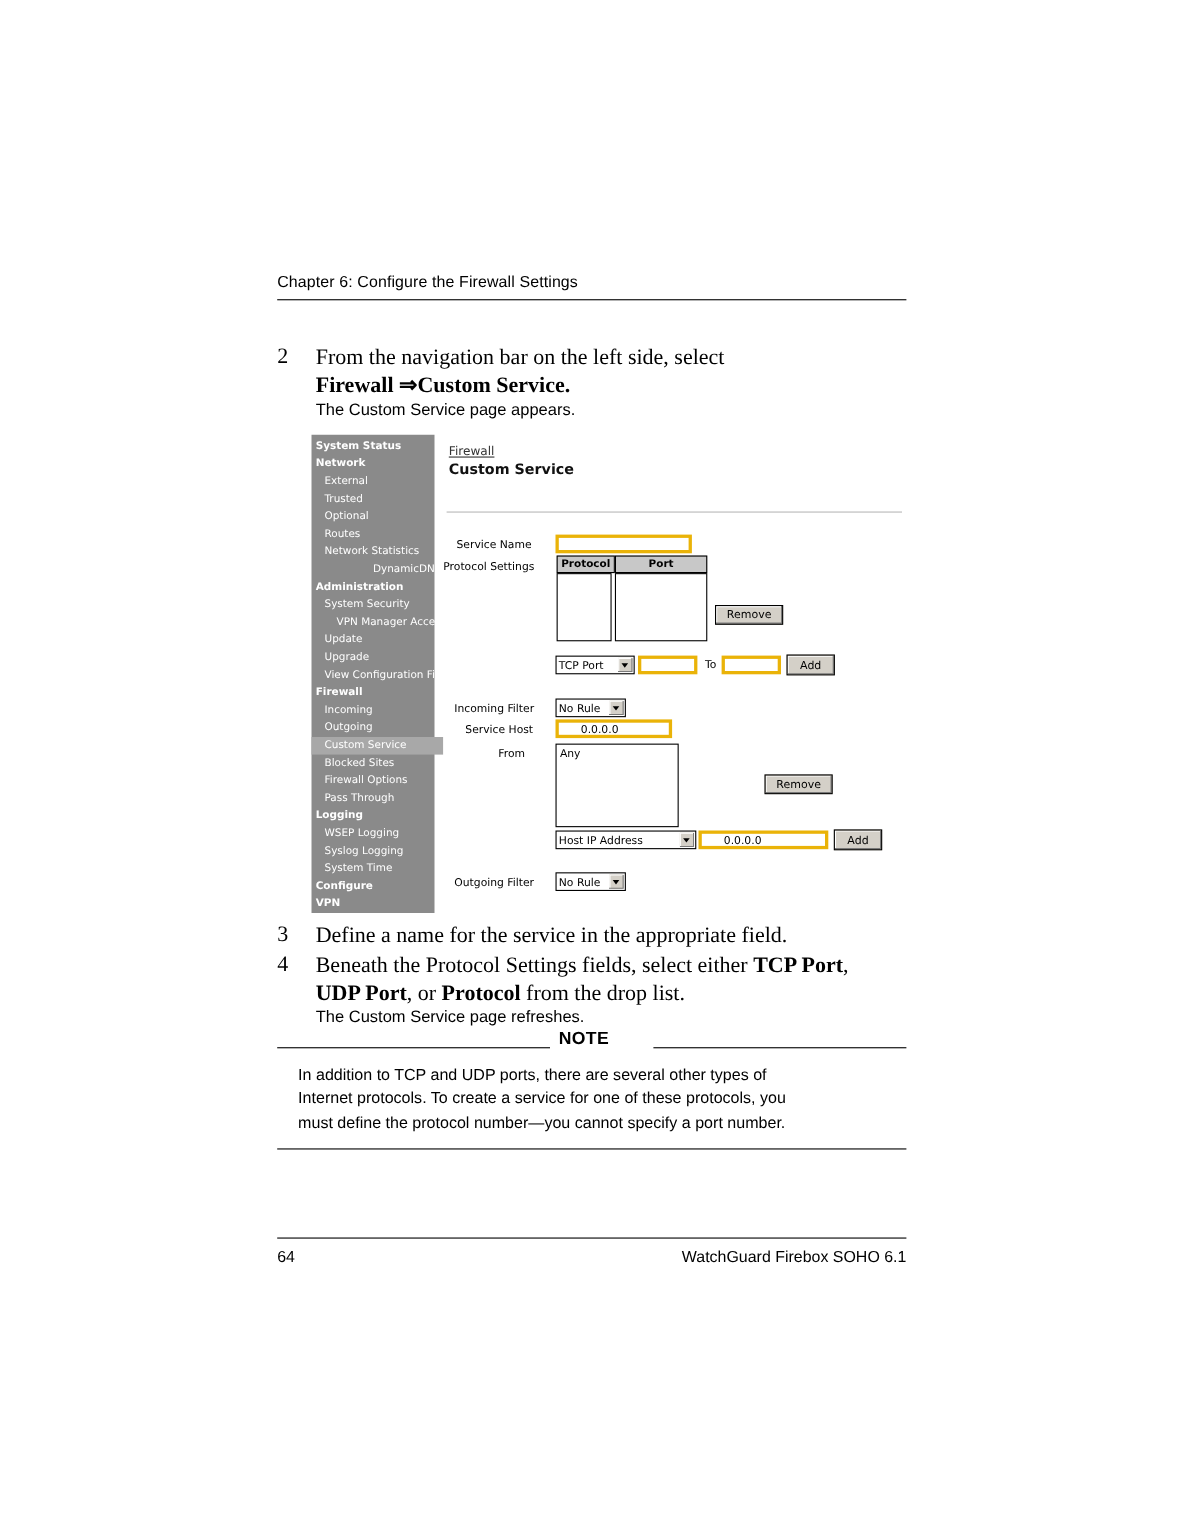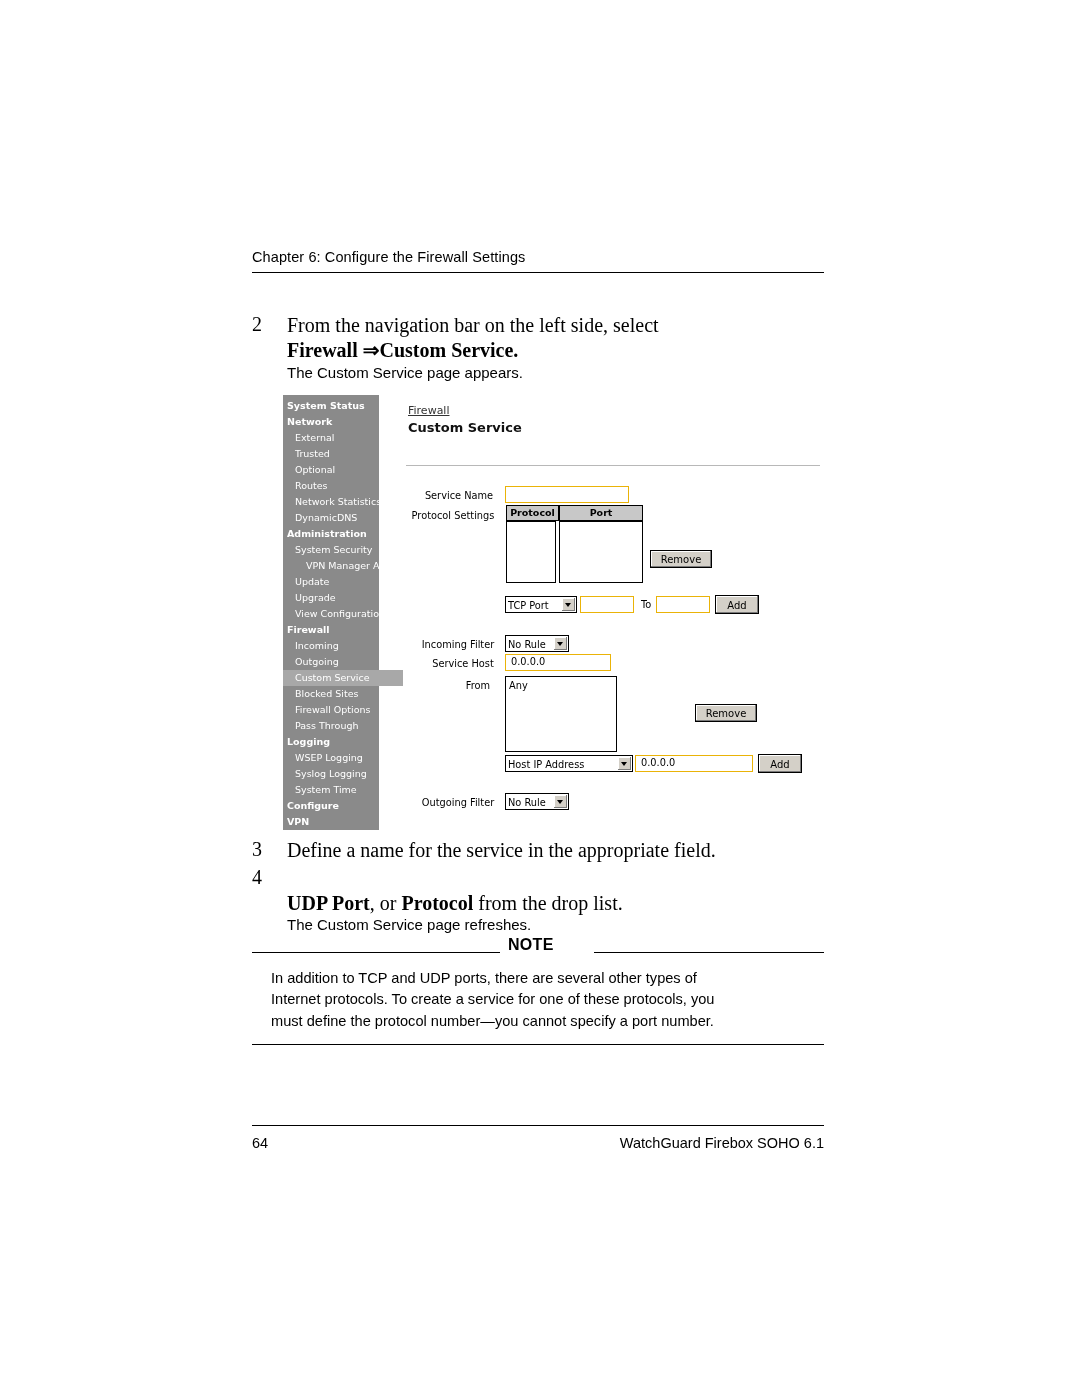--- a/index.html
+++ b/index.html
@@ -127,21 +127,21 @@
     top: 395px;
     width: 540px;
     height: 435px;
     background: #ffffff;
     overflow: hidden;
     font-family: "DejaVu Sans", sans-serif;
   }
   .fig-nav {
     position: absolute;
     left: 0; top: 0;
-    width: 96px;
+    width: 112px;
     height: 435px;
     background: #8a8a8a;
     color: #ffffff;
     font-size: 9.5px;
   }
   .nav-item {
     position: absolute;
     left: 0;
     width: 120px;
     height: 16px;
@@ -193,30 +193,30 @@
     top: 70px;
     width: 414px;
     height: 1px;
     background: #b8b8b8;
   }
 
   .lbl {
     position: absolute;
     font-size: 9.8px;
     color: #000;
-    text-align: center;
+    text-align: left;
     white-space: nowrap;
   }
   .txtbox {
     position: absolute;
     background: #ffffff;
-    border: 1px solid #eab308;
+    border: 3px solid #eab308;
     box-sizing: border-box;
     font-size: 9.8px;
-    padding-left: 5px;
+    padding-left: 20px;
     line-height: 14px;
     color: #000;
     overflow: hidden;
     white-space: nowrap;
   }
   .listbox {
     position: absolute;
     background: #ffffff;
     border: 1px solid #000;
     box-sizing: border-box;
@@ -292,21 +292,21 @@
   <div class="figure">
 
     <div class="fig-nav">
       <div class="nav-item group" style="top:3px;">System Status</div>
       <div class="nav-item group" style="top:19px;">Network</div>
       <div class="nav-item child" style="top:35px;">External</div>
       <div class="nav-item child" style="top:51px;">Trusted</div>
       <div class="nav-item child" style="top:67px;">Optional</div>
       <div class="nav-item child" style="top:83px;">Routes</div>
       <div class="nav-item child" style="top:99px;">Network Statistics</div>
-      <div class="nav-item child" style="top:115px;">DynamicDNS</div>
+      <div class="nav-item child" style="top:115px;margin-left:44px;">DynamicDNS</div>
       <div class="nav-item group" style="top:131px;">Administration</div>
       <div class="nav-item child" style="top:147px;">System Security</div>
       <div class="nav-item child" style="top:163px;margin-left:11px;">VPN Manager Access</div>
       <div class="nav-item child" style="top:179px;">Update</div>
       <div class="nav-item child" style="top:195px;">Upgrade</div>
       <div class="nav-item child" style="top:211px;">View Configuration File</div>
       <div class="nav-item group" style="top:227px;">Firewall</div>
       <div class="nav-item child" style="top:243px;">Incoming</div>
       <div class="nav-item child" style="top:259px;">Outgoing</div>
       <div class="nav-item child selected" style="top:275px;">Custom Service</div>
@@ -359,20 +359,21 @@
 
       <div class="lbl" style="left:10px; top:402px; width:90px;">Outgoing Filter</div>
       <div class="combo" style="left:102px; top:398px; width:64px; height:17px; line-height:17px;"><span>No Rule</span><span class="arrow"></span></div>
     </div>
   </div>
 
   <div class="step-num" style="left:252px; top:838px;">3</div>
   <div class="step-text" style="left:287px; top:838px; width:540px;">Define a name for the service in the appropriate field.</div>
 
   <div class="step-num" style="left:252px; top:866px;">4</div>
+  <div class="step-text" style="left:287px; top:866px; width:560px;"><span>Beneath the Protocol Settings fields, select either </span><b>TCP Port</b><span>,</span></div>
   <div class="step-text" style="left:287px; top:891px; width:560px;"><b>UDP Port</b><span>, or </span><b>Protocol</b><span> from the drop list.</span></div>
   <div class="sub-note" style="left:287px; top:916px;">The Custom Service page refreshes.</div>
 
   <div class="note-rule-left" style="left:252px; top:952px; width:248px;"></div>
   <div class="note-label" style="left:508px; top:936px;">NOTE</div>
   <div class="note-rule-right" style="left:594px; top:952px; width:230px;"></div>
   <div class="note-body" style="left:271px; top:989px; width:545px;">Internet protocols. To create a service for one of these protocols, you</div>
   <div class="note-body" style="left:271px; top:968px; width:545px;">In addition to TCP and UDP ports, there are several other types of</div>
   <div class="note-body" style="left:271px; top:1011px; width:545px;">must define the protocol number—you cannot specify a port number.</div>
   <div class="note-bottom-rule"></div>

